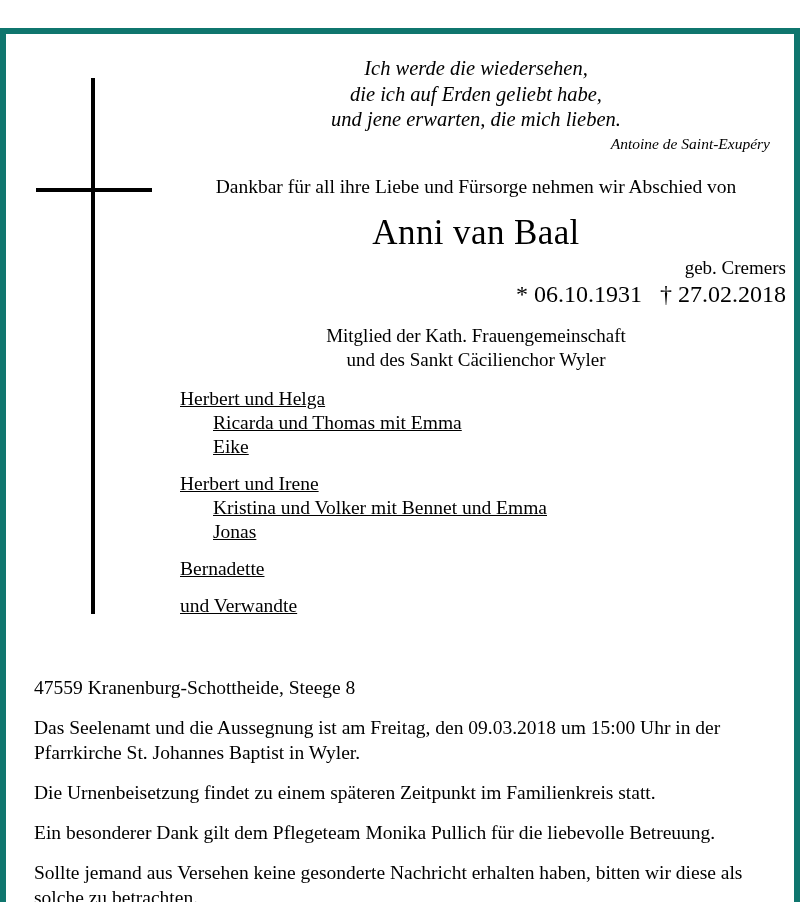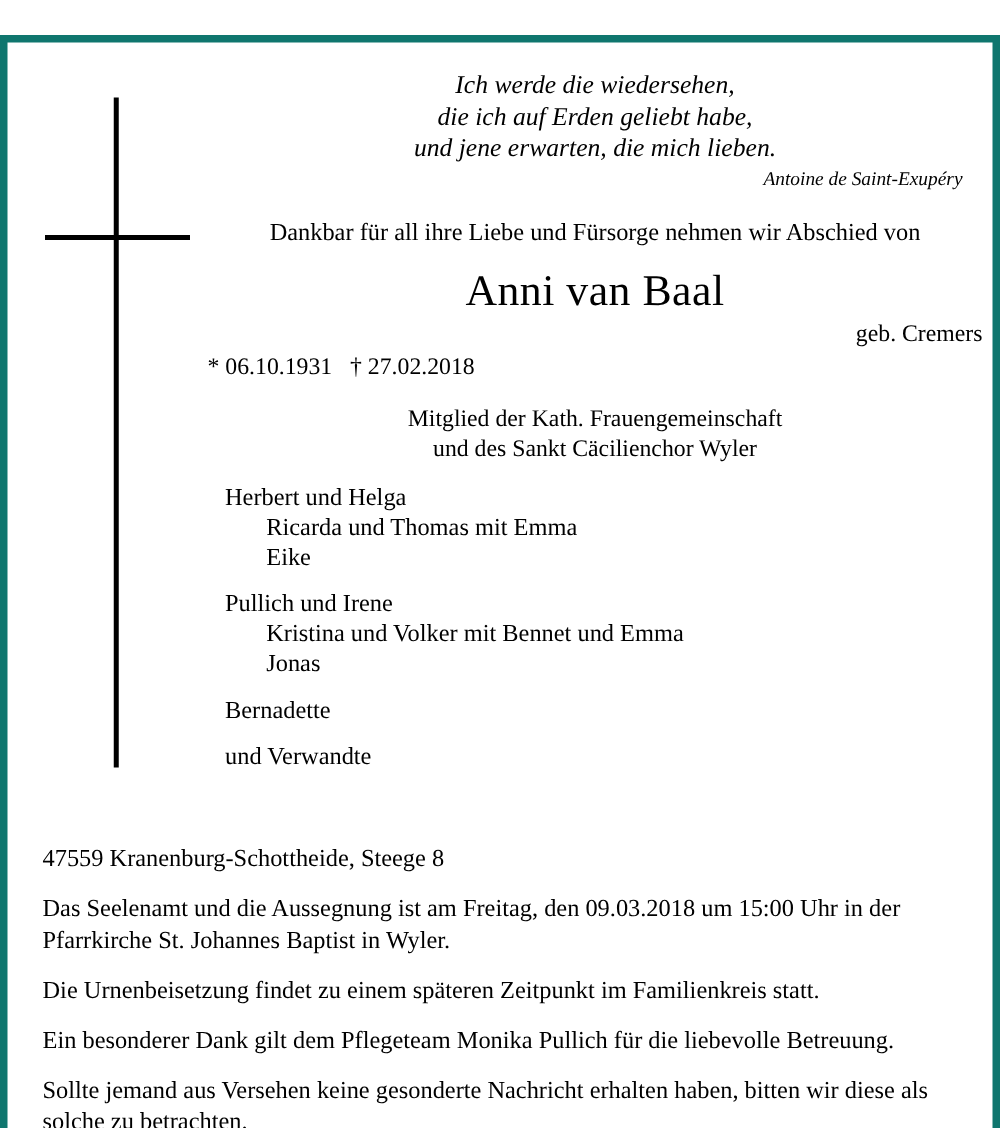--- a/index.html
+++ b/index.html
@@ -74,40 +74,41 @@
     letter-spacing: 0.4px;
     margin-top: 13px;
   }
   .maiden-name {
     font-size: 19px;
     line-height: 23px;
     text-align: right;
     margin-top: 2px;
   }
   .dates {
-    font-size: 19px;
+    font-size: 24px;
     line-height: 26px;
-    text-align: left;
+    text-align: right;
     margin-top: 2px;
     white-space: pre;
   }
   .membership {
     font-size: 19px;
     line-height: 24.5px;
     text-align: center;
     margin-top: 17px;
   }
   
   .survivors {
     position: absolute;
     left: 174px;
     top: 353px;
     width: 520px;
     font-size: 19.5px;
     line-height: 24px;
+    text-decoration: underline;
   }
   .family-group { margin-bottom: 13px; }
   .family-group:last-child { margin-bottom: 0; }
   .member-head { white-space: nowrap; }
   .member-child {
     padding-left: 33px;
     white-space: nowrap;
   }
   
   .details {
@@ -156,21 +157,21 @@
 
   <div class="survivors">
 
     <div class="family-group">
       <div class="member-head">Herbert und Helga</div>
       <div class="member-child">Ricarda und Thomas mit Emma</div>
       <div class="member-child">Eike</div>
     </div>
 
     <div class="family-group">
-      <div class="member-head">Pullich und Irene</div>
+      <div class="member-head">Herbert und Irene</div>
       <div class="member-child">Kristina und Volker mit Bennet und Emma</div>
       <div class="member-child">Jonas</div>
     </div>
 
     <div class="family-group">
       <div class="member-head">Bernadette</div>
     </div>
 
     <div class="family-group">
       <div class="member-head">und Verwandte</div>

